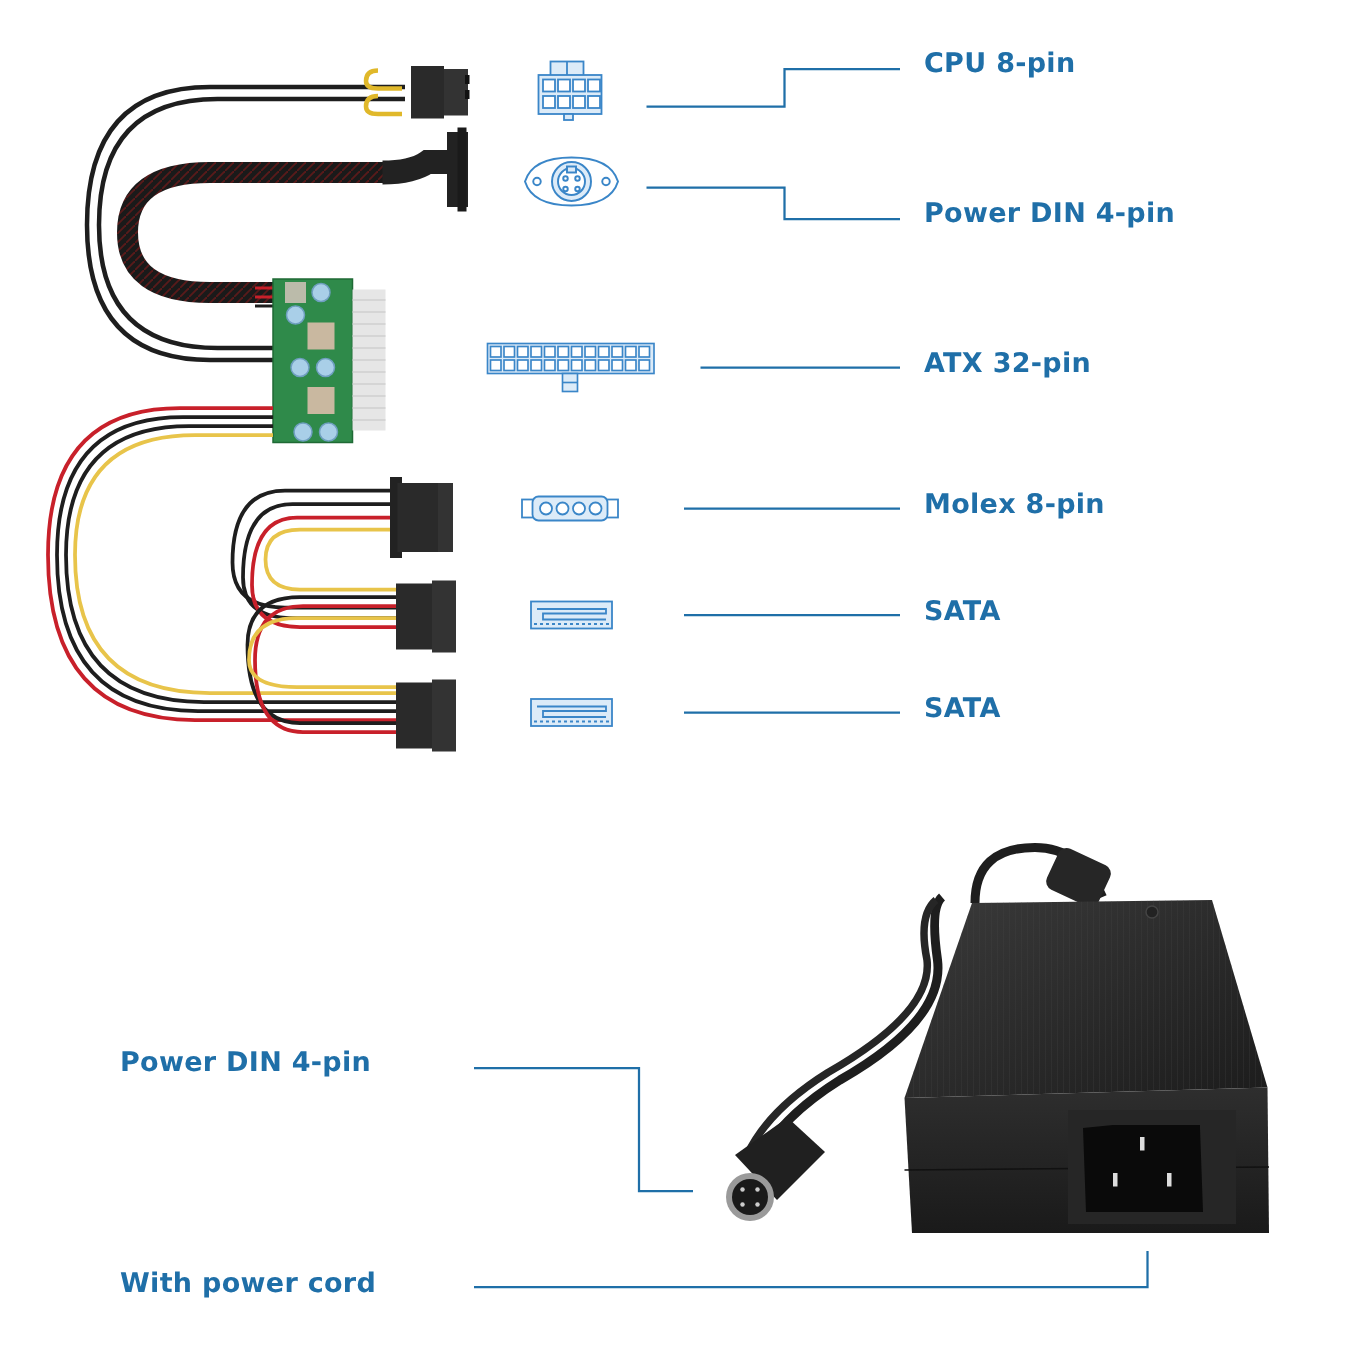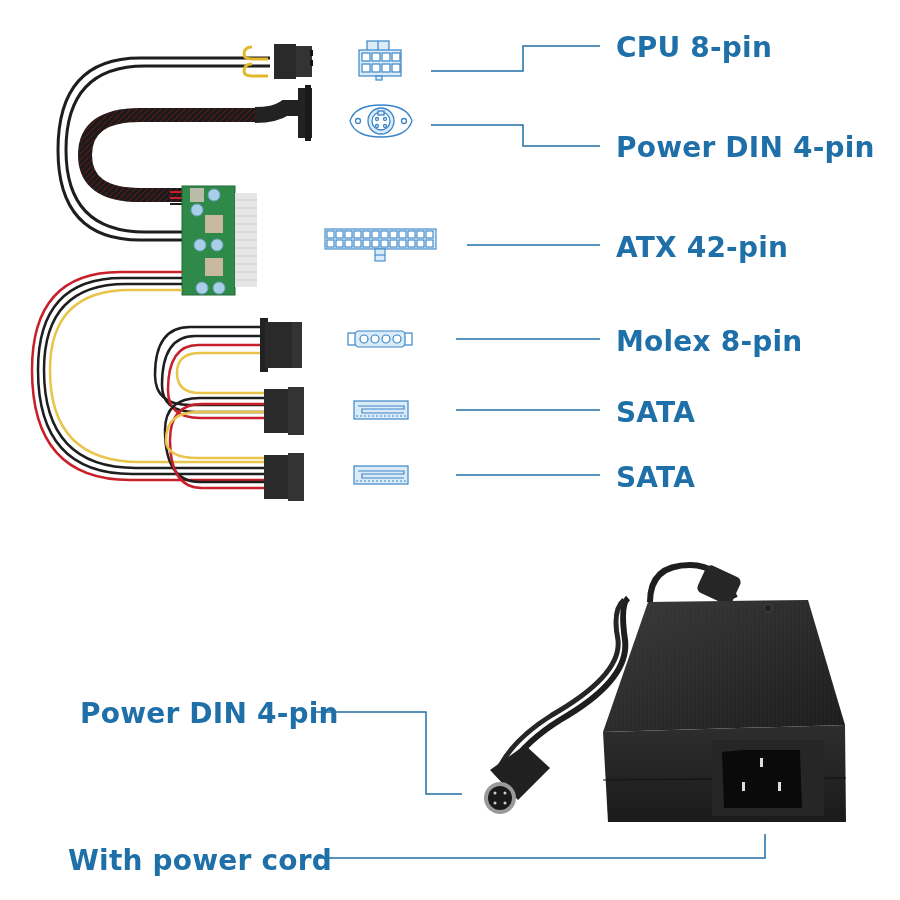--- a/index.html
+++ b/index.html
@@ -1,18 +1,18 @@
 <!DOCTYPE html>
 <html><head>
 <meta charset="utf-8">
 <style>
   html, body { margin:0; padding:0; background:#ffffff; }
   body { width:900px; height:900px; position:relative; overflow:hidden; font-family:"DejaVu Sans", sans-serif; }
   #stage { position:absolute; left:0; top:0; width:900px; height:900px; }
-  .label { position:absolute; color:#1f6fa8; font-weight:bold; font-size:28px; letter-spacing:0.2px; white-space:nowrap; line-height:1; }
+  .label { position:absolute; color:#1f6fa8; font-weight:bold; font-size:18px; letter-spacing:0.2px; white-space:nowrap; line-height:1; }
 </style>
 </head>
 <body>
 
 <div id="stage">
   <svg width="900" height="900" viewBox="0 0 900 900" style="position:absolute;left:0;top:0">
     <defs>
       <linearGradient id="adTop" x1="0" y1="0" x2="1" y2="1">
         <stop offset="0" stop-color="#3a3a3a"></stop>
         <stop offset="1" stop-color="#1c1c1c"></stop>
@@ -231,19 +231,19 @@
     </g>
 
     <g stroke="#1f6fa8" stroke-width="1.5" fill="none">
       <path d="M316 712 L426 712 L426 794 L462 794"></path>
       <path d="M316 858 L765 858 L765 834"></path>
     </g>
   </svg>
 
   <div class="label" style="left:616px;top:34px">CPU 8-pin</div>
   <div class="label" style="left:616px;top:134px">Power DIN 4-pin</div>
-  <div class="label" style="left:616px;top:234px">ATX 42-pin</div>
+  <div class="label" style="left:616px;top:234px">ATX 32-pin</div>
   <div class="label" style="left:616px;top:328px">Molex 8-pin</div>
   <div class="label" style="left:616px;top:399px">SATA</div>
   <div class="label" style="left:616px;top:464px">SATA</div>
   <div class="label" style="left:80px;top:700px">Power DIN 4-pin</div>
-  <div class="label" style="left:68px;top:847px">With power cord</div>
+  <div class="label" style="left:80px;top:847px">With power cord</div>
 </div>
 
 </body></html>

